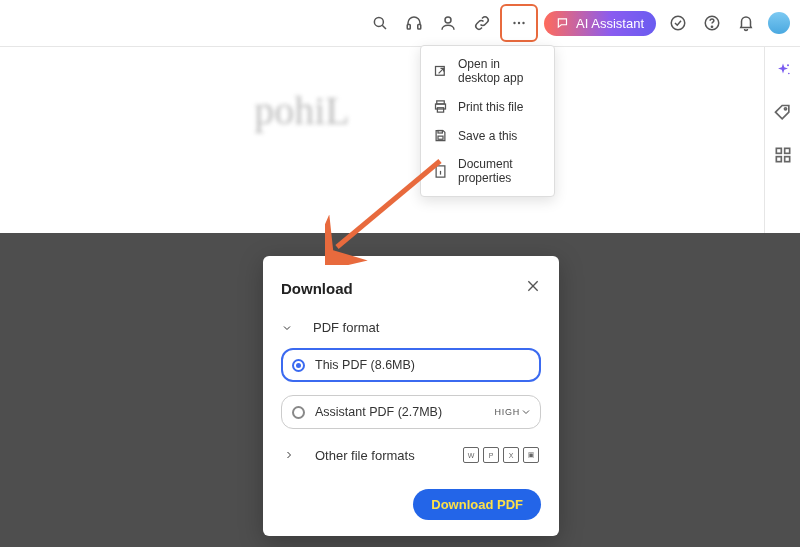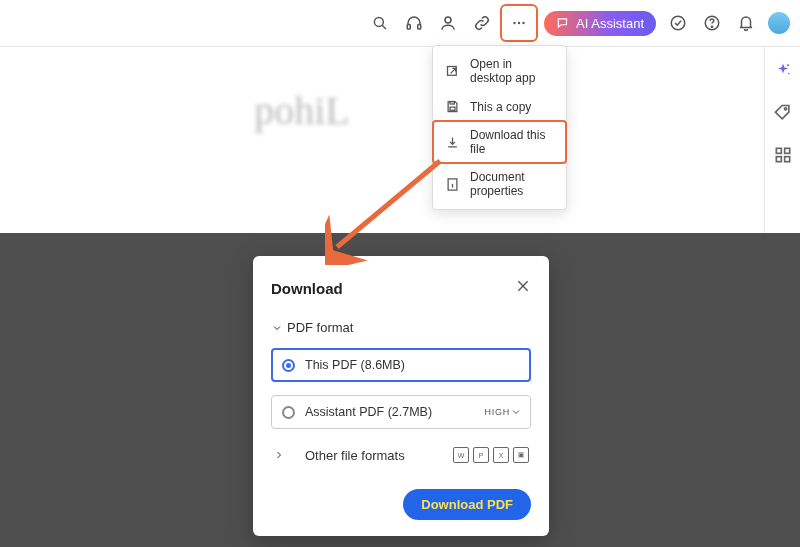--- a/index.html
+++ b/index.html
@@ -10,32 +10,32 @@
 .more-btn-wrap { border: 2px solid #e86a3d; border-radius: 6px; padding: 1px; }
 .ai-pill { display: flex; align-items: center; gap: 6px; padding: 5px 12px; border-radius: 16px; background: linear-gradient(90deg, #ff6b5b 0%, #8a5cf0 60%, #6a5cf0 100%); color: #fff; font-size: 13px; font-weight: 500; cursor: pointer; margin: 4px 4px; }
 .ai-pill svg { width: 14px; height: 14px; }
 .avatar { width: 22px; height: 22px; border-radius: 50%; background: linear-gradient(180deg, #7cc9f2 0%, #4aa8e0 100%); margin-left: 4px; }
 .right-rail { position: absolute; top: 47px; right: 0; width: 36px; height: 186px; background: #fff; border-left: 1px solid #e6e6e6; display: flex; flex-direction: column; align-items: center; padding-top: 14px; gap: 22px; z-index: 5; }
 .right-rail .rail-icon { width: 20px; height: 20px; color: #666; cursor: pointer; }
 .right-rail .rail-icon.sparkle { color: #7a5cf0; }
 .doc-area { position: absolute; top: 47px; left: 0; right: 36px; height: 186px; background: #fff; display: flex; align-items: center; justify-content: center; z-index: 1; }
 .signature { color: #888; font-size: 40px; filter: blur(2px); opacity: 0.55; transform: translate(-80px,-30px); font-family: cursive; }
 .dark-area { position: absolute; top: 233px; left: 0; width: 800px; height: 314px; background: #4e4e4e; z-index: 1; }
-.menu { position: absolute; top: 45px; left: 432px; width: 135px; background: #fff; border: 1px solid #ddd; border-radius: 4px; box-shadow: 0 4px 14px rgba(0,0,0,0.12); padding: 4px 0; z-index: 20; }
+.menu { position: absolute; top: 45px; left: 420px; width: 135px; background: #fff; border: 1px solid #ddd; border-radius: 4px; box-shadow: 0 4px 14px rgba(0,0,0,0.12); padding: 4px 0; z-index: 20; }
 .menu-item { display: flex; align-items: center; gap: 10px; padding: 7px 12px; font-size: 12px; color: #333; cursor: pointer; }
 .menu-item svg { width: 15px; height: 15px; color: #555; flex-shrink: 0; }
 .menu-item.hl { outline: 2px solid #e86a3d; outline-offset: -1px; border-radius: 3px; }
 .arrow { position: absolute; top: 155px; left: 325px; z-index: 25; }
-.dialog { position: absolute; top: 256px; left: 253px; width: 296px; height: 280px; background: #fff; border-radius: 6px; box-shadow: 0 6px 24px rgba(0,0,0,0.25); z-index: 20; padding: 22px 18px 18px; }
+.dialog { position: absolute; top: 256px; left: 263px; width: 296px; height: 280px; background: #fff; border-radius: 6px; box-shadow: 0 6px 24px rgba(0,0,0,0.25); z-index: 20; padding: 22px 18px 18px; }
 .dialog-head { display: flex; justify-content: space-between; align-items: center; margin-bottom: 22px; }
 .dialog-title { font-size: 15px; font-weight: 700; color: #222; }
 .close-x { cursor: pointer; color: #555; }
-.section-head { display: flex; align-items: center; gap: 4px; font-size: 13px; color: #333; margin-bottom: 12px; cursor: pointer; }
+.section-head { display: flex; align-items: center; gap: 20px; font-size: 13px; color: #333; margin-bottom: 12px; cursor: pointer; }
 .section-head .chev { transition: transform .15s; }
-.radio-row { display: flex; align-items: center; gap: 10px; padding: 9px 10px; border: 1px solid #ccc; border-radius: 4px; margin-bottom: 8px; font-size: 12.5px; color: #333; cursor: pointer; position: relative; margin-top: 13px; }
+.radio-row { display: flex; align-items: center; gap: 10px; padding: 9px 10px; border: 1px solid #ccc; border-radius: 12px; margin-bottom: 8px; font-size: 12.5px; color: #333; cursor: pointer; position: relative; margin-top: 13px; }
 .radio-row.selected { border: 2px solid #3b6af0; padding: 8px 9px; }
 .radio-dot { width: 13px; height: 13px; border: 2px solid #888; border-radius: 50%; display: inline-block; position: relative; flex-shrink: 0; }
 .radio-row.selected .radio-dot { border-color: #3b6af0; }
 .radio-row.selected .radio-dot::after { content: ""; position: absolute; top: 2px; left: 2px; width: 5px; height: 5px; background: #3b6af0; border-radius: 50%; }
 .quality { position: absolute; right: 8px; display: flex; align-items: center; font-size: 9px; letter-spacing: 0.08em; color: #555; }
 .section-other { display: flex; align-items: center; justify-content: space-between; padding: 8px 2px; margin-top: 10px; cursor: pointer; }
 .section-other-left { display: flex; align-items: center; gap: 20px; font-size: 13px; color: #333; }
 .fmt-icons { display: flex; gap: 4px; }
 .fmt-icons .fi { width: 16px; height: 16px; border: 1px solid #666; border-radius: 2px; font-size: 7px; color: #666; display: flex; align-items: center; justify-content: center; }
 .dl-btn { display: block; margin: 18px 0 0 auto; background: #2365e8; color: #fde047; border: none; border-radius: 16px; padding: 8px 18px; font-size: 13px; font-weight: 600; cursor: pointer; }
@@ -132,33 +132,33 @@
   <div class="menu-item">
     <svg viewBox="0 0 24 24" fill="none" stroke="currentColor" stroke-width="2">
         <rect x="4" y="4" width="14" height="14"></rect>
         <path d="M9 15l8-8"></path>
         <path d="M12 7h5v5"></path>
       </svg>
     <span>Open in desktop app</span>
   </div>
   <div class="menu-item">
     <svg viewBox="0 0 24 24" fill="none" stroke="currentColor" stroke-width="2">
+        <rect x="6" y="3" width="12" height="5"></rect>
+        <rect x="4" y="8" width="16" height="8"></rect>
+        <rect x="7" y="14" width="10" height="7"></rect>
+      </svg>
+    <span>Print this file</span>
+  </div>
+  <div class="menu-item">
+    <svg viewBox="0 0 24 24" fill="none" stroke="currentColor" stroke-width="2">
         <path d="M5 4h11l3 3v13H5z"></path>
         <rect x="8" y="4" width="7" height="4"></rect>
         <rect x="8" y="13" width="8" height="5"></rect>
       </svg>
-    <span>This a copy</span>
-  </div>
-  <div class="menu-item hl">
-    <svg viewBox="0 0 24 24" fill="none" stroke="currentColor" stroke-width="2">
-        <path d="M12 4v10"></path>
-        <path d="M8 11l4 4 4-4"></path>
-        <path d="M5 19h14"></path>
-      </svg>
-    <span>Download this file</span>
+    <span>Save a this</span>
   </div>
   <div class="menu-item">
     <svg viewBox="0 0 24 24" fill="none" stroke="currentColor" stroke-width="2">
         <rect x="5" y="3" width="14" height="18"></rect>
         <line x1="12" y1="8" x2="12" y2="8"></line>
         <line x1="12" y1="11" x2="12" y2="17"></line>
       </svg>
     <span>Document properties</span>
   </div>
 </div>

